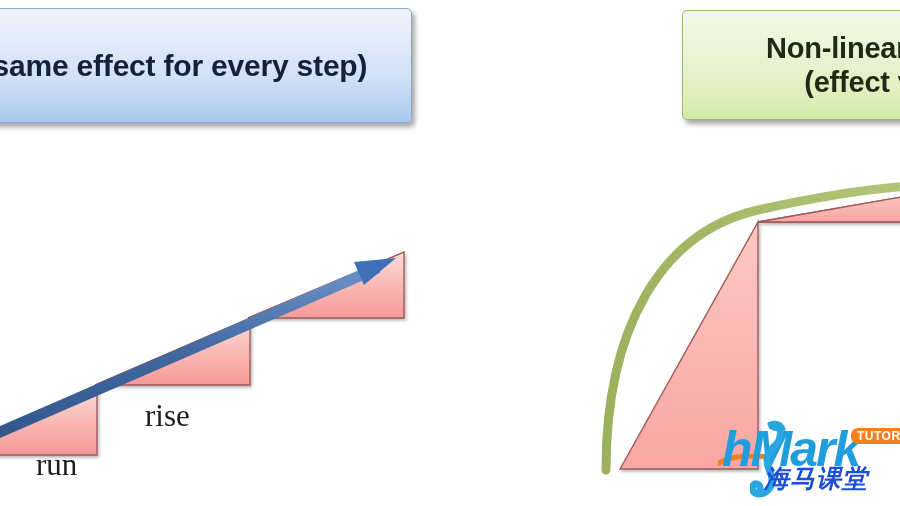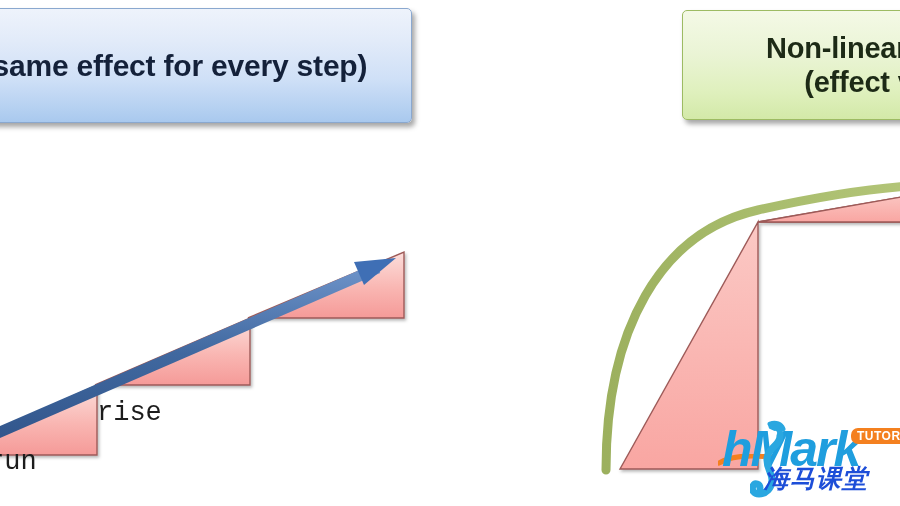--- a/index.html
+++ b/index.html
@@ -63,24 +63,25 @@
     position: absolute;
     left: 0;
     top: 0;
     width: 900px;
     height: 506px;
     pointer-events: none;
   }
 
   .label {
     position: absolute;
-    font-family: Liberation Mono, monospace;
-    font-size: 27px;
+    font-family: Liberation Serif, serif;
+    font-size: 31px;
     color: #1c1c1c;
     white-space: nowrap;
+    margin-left: 48px;
   }
   #label-rise { left: 97px; top: 398px; }
   #label-run  { left: -12px; top: 447px; }
 
   
   #watermark {
     position: absolute;
     left: 722px;
     top: 418px;
     width: 190px;

